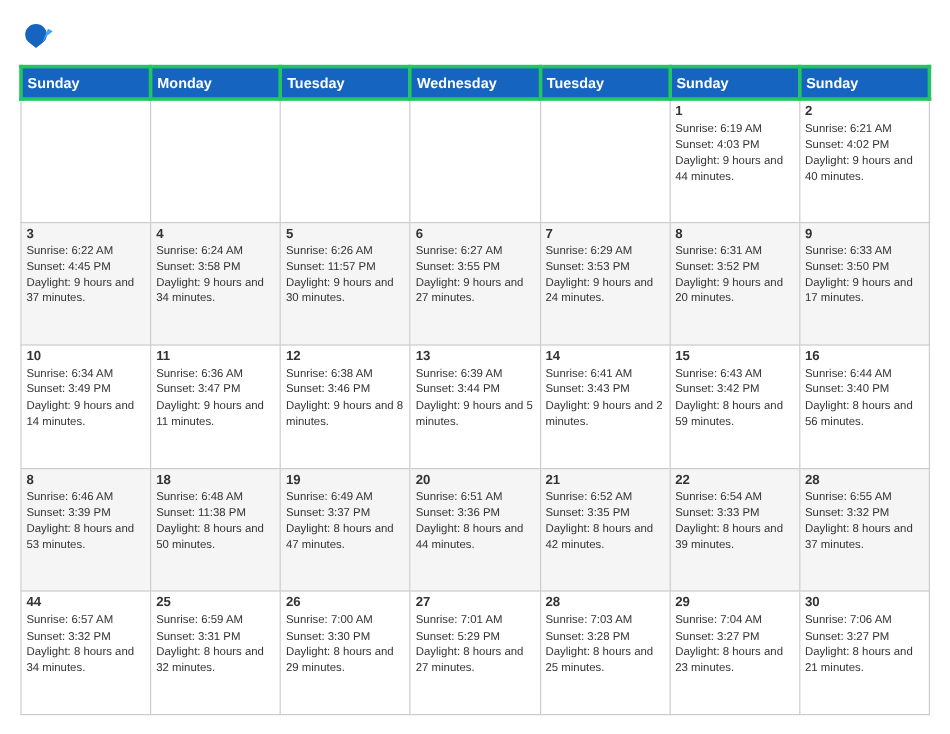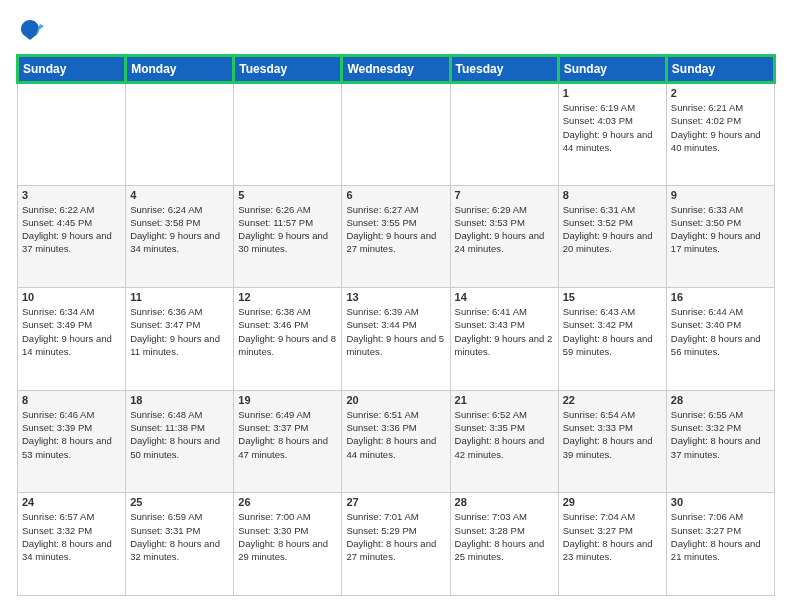--- a/index.html
+++ b/index.html
@@ -304,21 +304,21 @@
           <td>
             <span class="day-number">28</span>
             <div class="day-info">Sunrise: 6:55 AM
 Sunset: 3:32 PM
 Daylight: 8 hours
 and 37 minutes.</div>
           </td>
         </tr>
         <tr>
           <td>
-            <span class="day-number">24</span>
+            <span class="day-number">44</span>
             <div class="day-info">Sunrise: 6:57 AM
 Sunset: 3:32 PM
 Daylight: 8 hours
 and 34 minutes.</div>
           </td>
           <td>
             <span class="day-number">25</span>
             <div class="day-info">Sunrise: 6:59 AM
 Sunset: 3:31 PM
 Daylight: 8 hours

